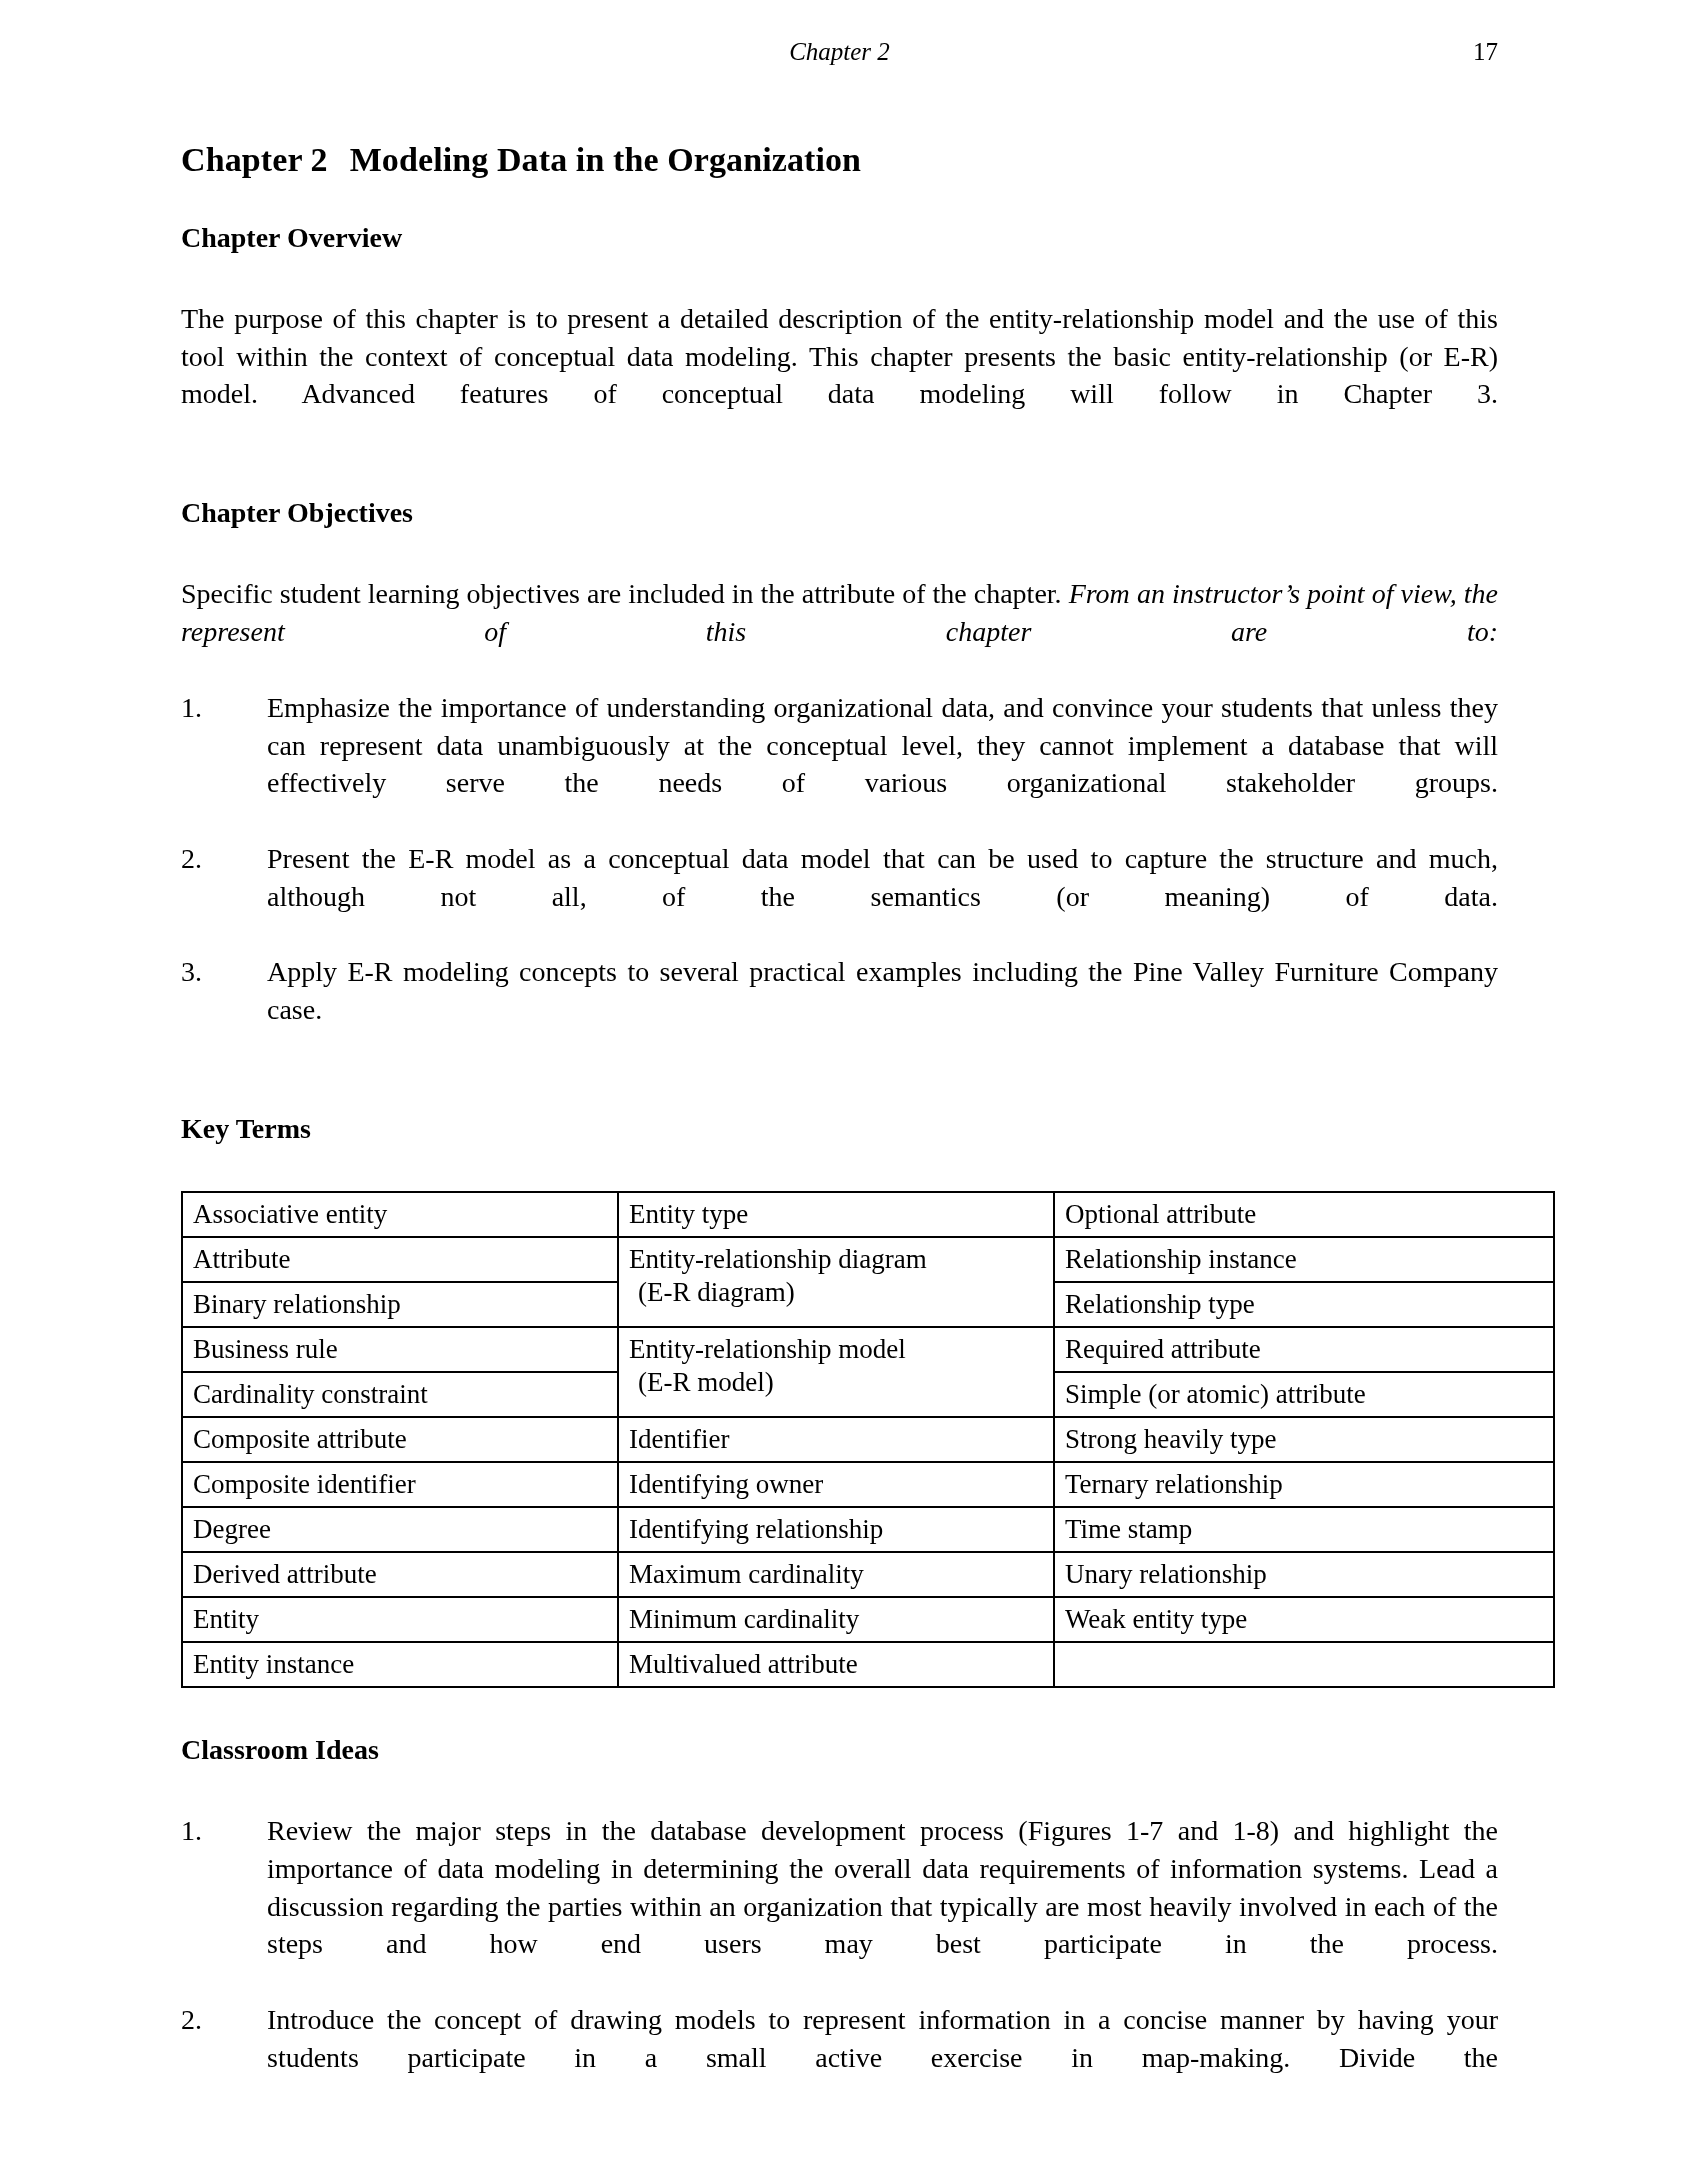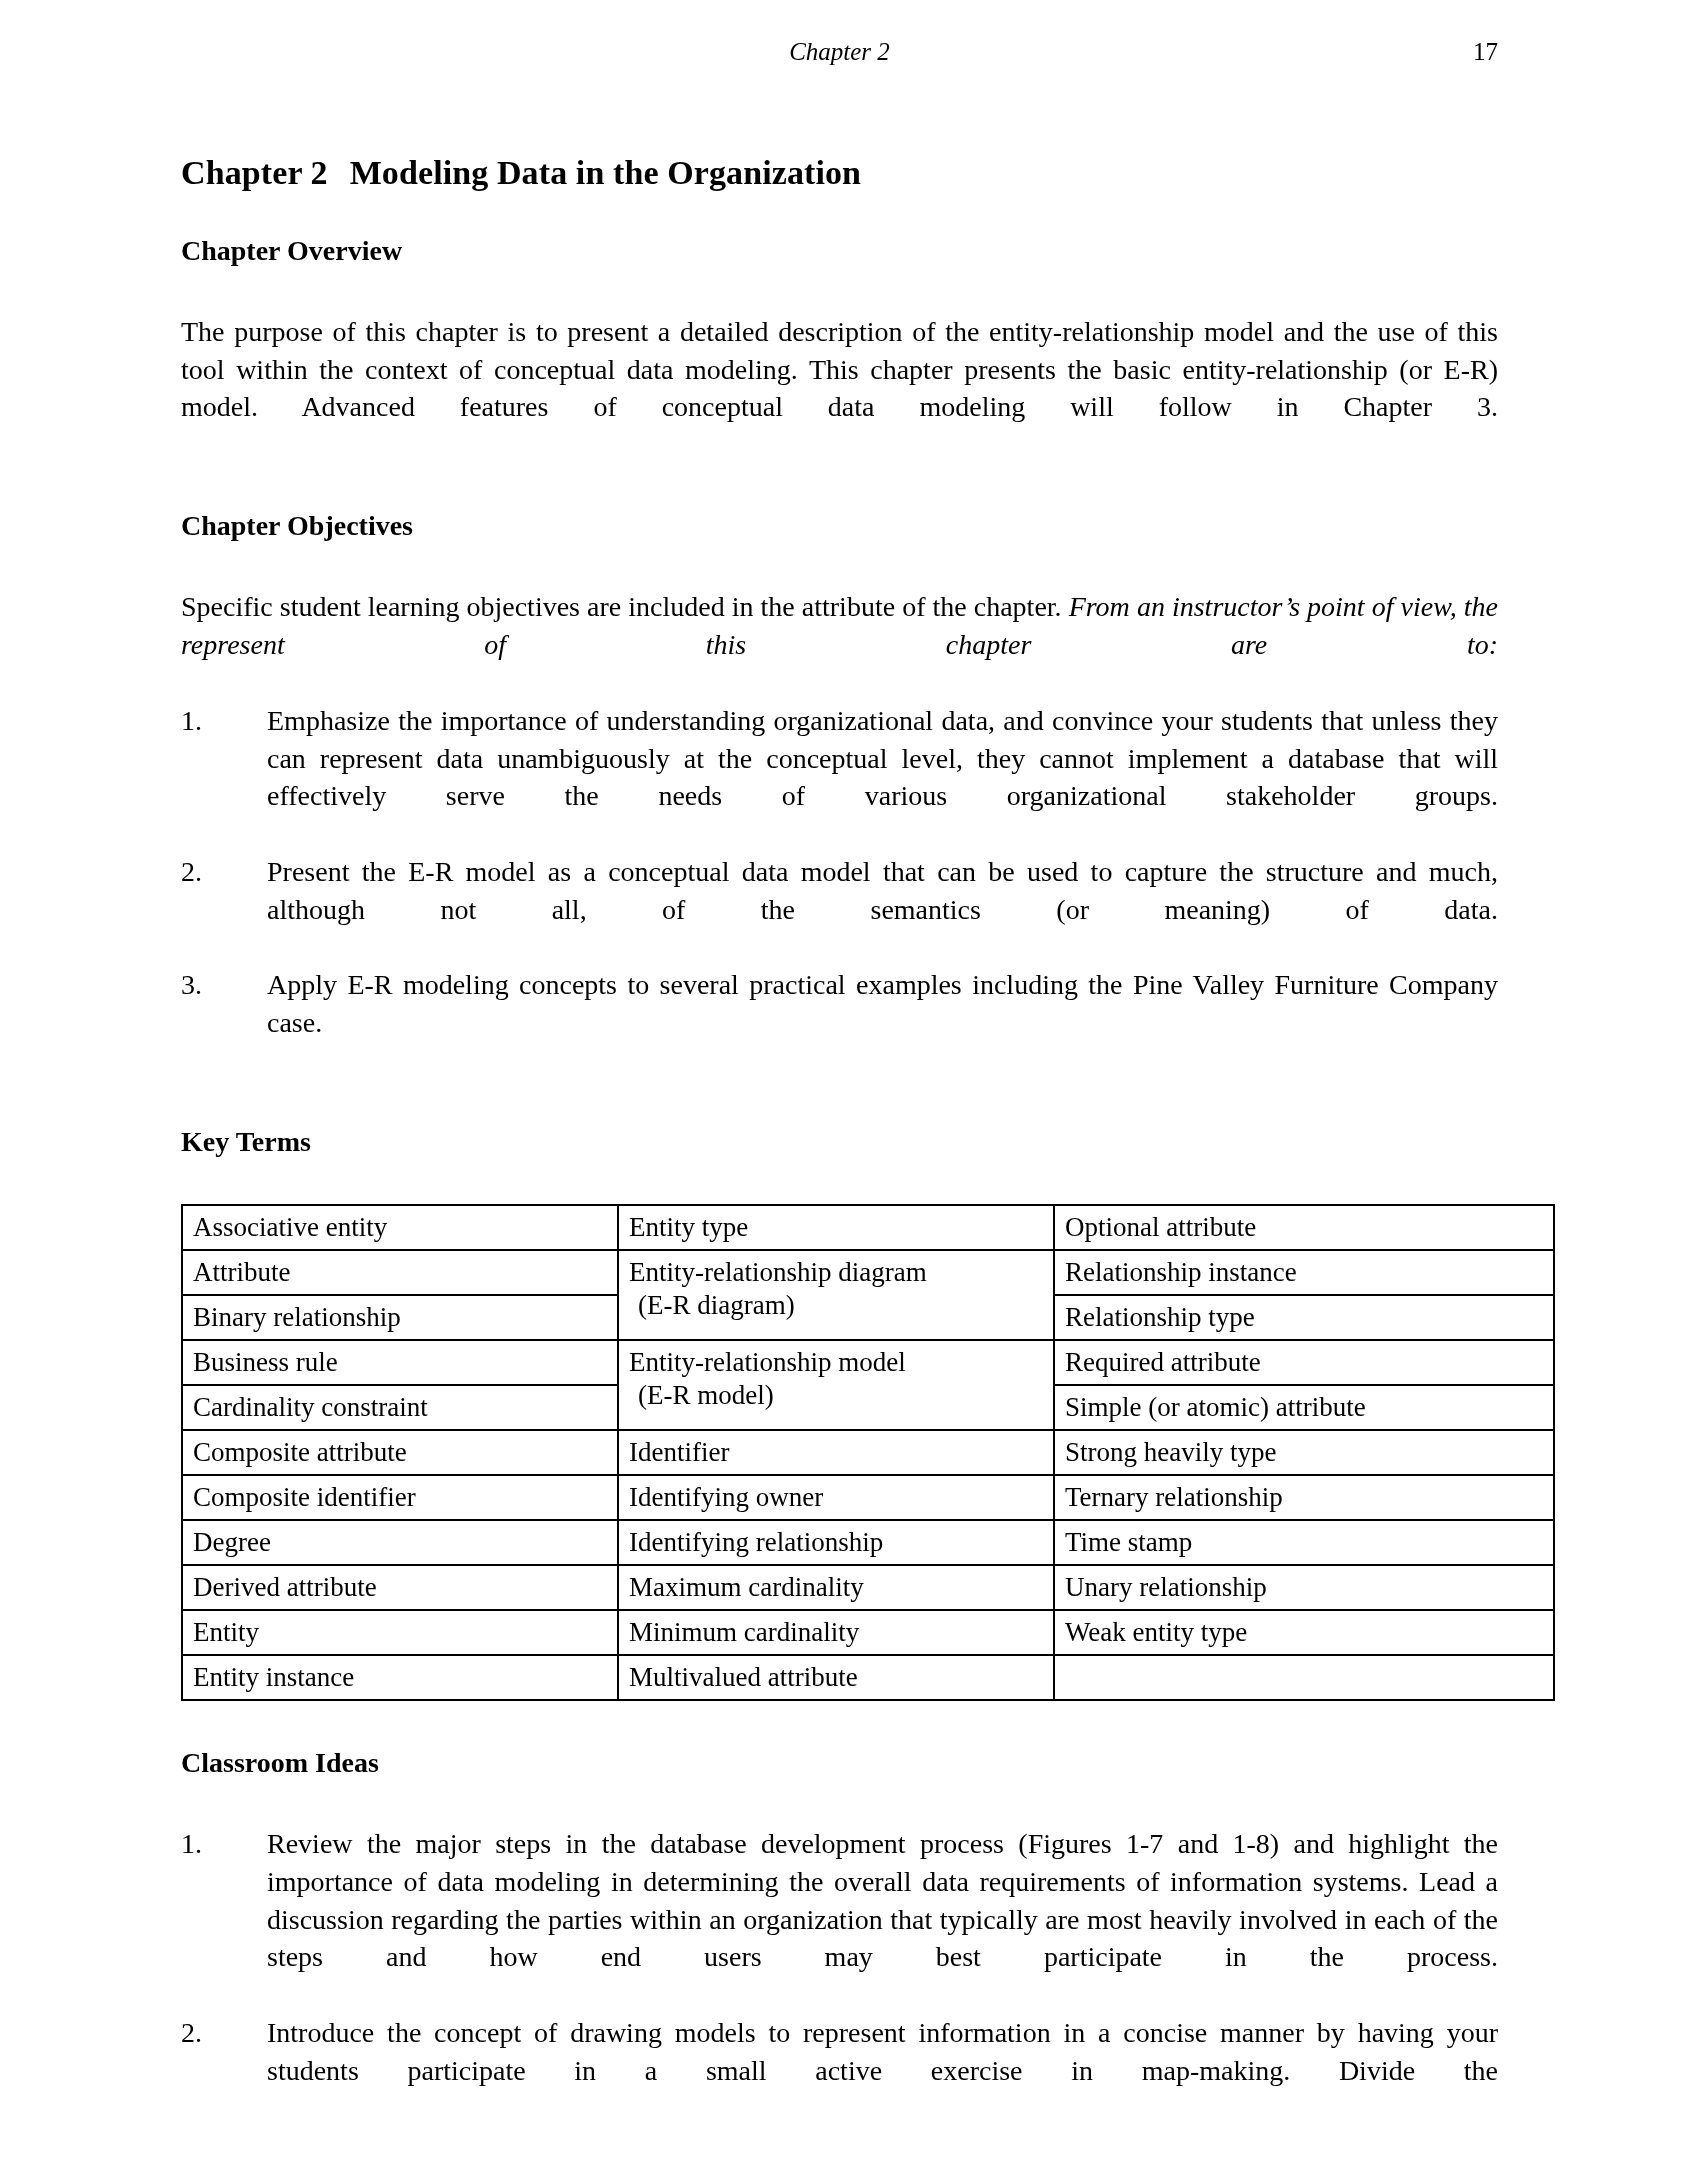--- a/index.html
+++ b/index.html
@@ -41,21 +41,21 @@
   .runhead .rh-right {
     position: absolute;
     right: 0;
     top: 0;
     text-align: left;
     font-style: normal;
   }
   
   .content {
     position: absolute;
-    top: 152px;
+    top: 139px;
     left: 181px;
     width: 1317px;
   }
   h1.chapter-title {
     font-size: 34px;
     font-weight: bold;
     margin: 0 0 0 0;
     line-height: 1.25;
     letter-spacing: 0.1px;
   }

